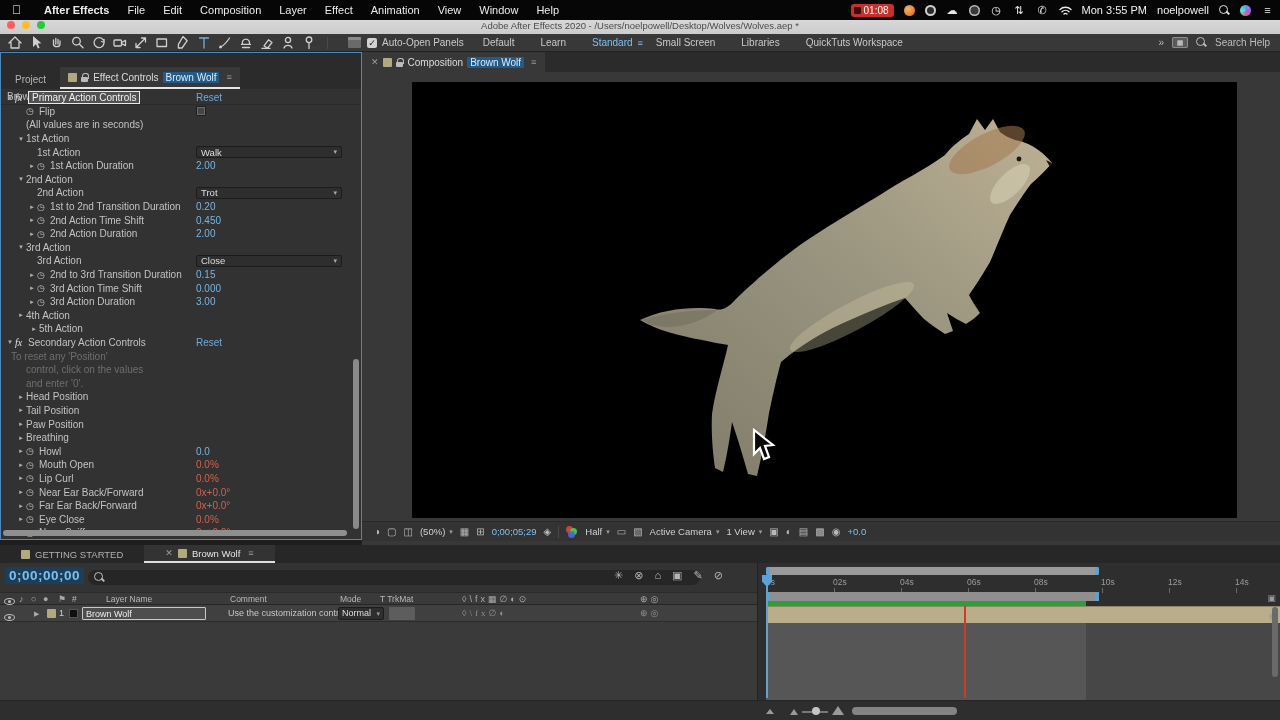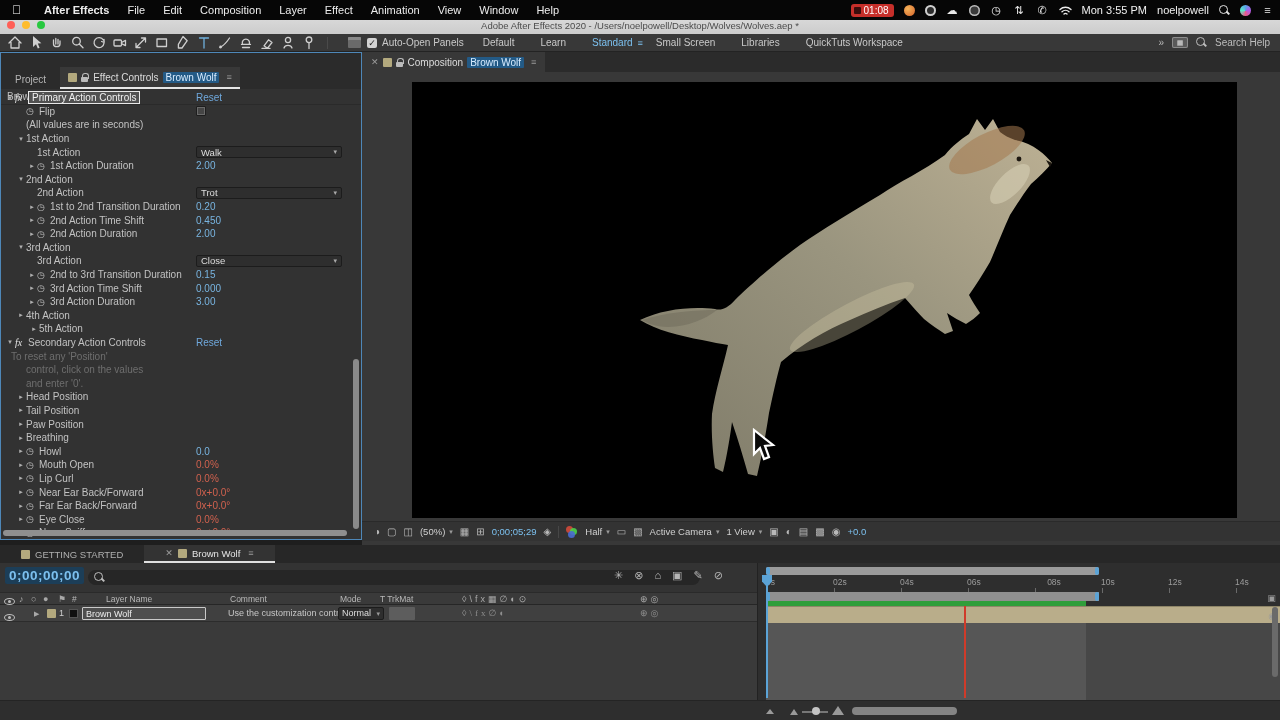--- a/index.html
+++ b/index.html
@@ -704,21 +704,21 @@
   <div id="tl-right">
     <div class="nav-bar">
       <span class="nav-cap" style="left:0;"></span>
       <span class="nav-cap" style="right:0;"></span>
     </div>
     <div id="ruler-ticks">
         <span class="tick" style="left: 8px;">0s<i></i></span>
         <span class="tick" style="left: 75px;">02s<i></i></span>
         <span class="tick" style="left: 142px;">04s<i></i></span>
         <span class="tick" style="left: 209px;">06s<i></i></span>
-        <span class="tick" style="left: 276px; text-align: center;">08s<i></i></span>
+        <span class="tick" style="left: 276px;">08s<i></i></span>
         <span class="tick" style="left: 343px;">10s<i></i></span>
         <span class="tick" style="left: 410px;">12s<i></i></span>
         <span class="tick" style="left: 477px;">14s<i></i></span>
       </div>
     <div class="work-bar">
       <span class="nav-cap" style="left:0; height:9px;"></span>
       <span class="nav-cap" style="right:0; height:9px;"></span>
     </div>
     <div class="green-bar"></div>
     <div class="layer-bar"></div>

